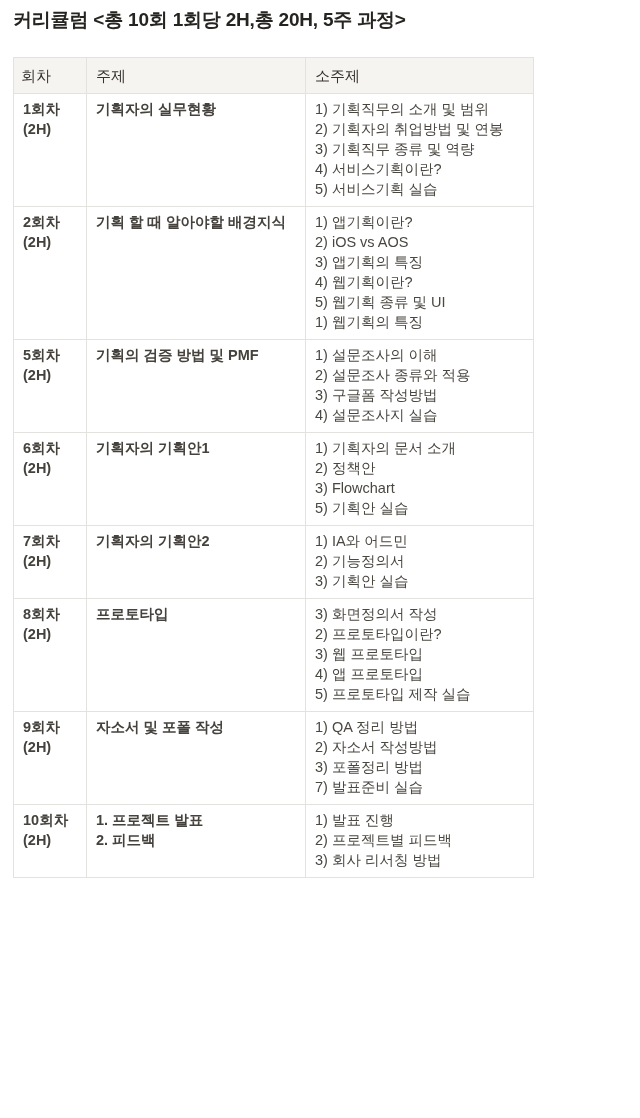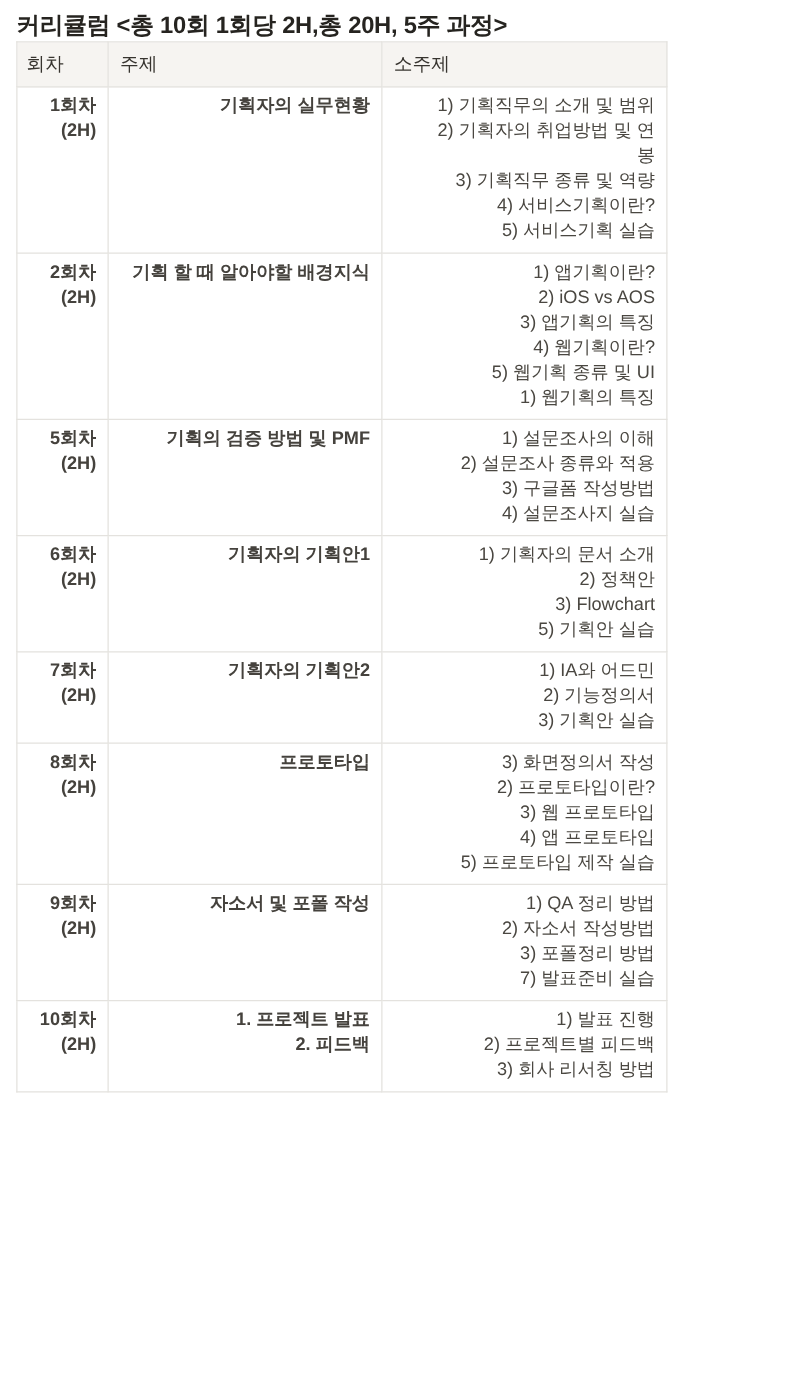--- a/index.html
+++ b/index.html
@@ -8,20 +8,21 @@
     background: #ffffff;
     font-family: "Liberation Sans", "DejaVu Sans", sans-serif;
     overflow: hidden;
   }
   .page { padding: 7px 0 0 13px; }
   .title {
     font-size: 19px;
     font-weight: 700;
     color: #262420;
     letter-spacing: -0.2px;
+    margin-bottom: 24px;
   }
   table.curriculum {
     border-collapse: collapse;
     width: 520px;
     table-layout: fixed;
     padding-left: 30px;
   }
   table.curriculum col.c1 { width: 73px; }
   table.curriculum col.c2 { width: 219px; }
   table.curriculum col.c3 { width: 228px; }
@@ -37,34 +38,33 @@
     color: #37342f;
     padding: 8px 9px 8px 9px;
     line-height: 19px;
   }
   table.curriculum th:first-child { padding-left: 7px; }
   table.curriculum td {
     padding: 5px 9px 7px 9px;
     line-height: 20px;
     font-size: 14.5px;
     color: #45423d;
-    text-align: right;
   }
   td.session-cell {
     font-weight: 700;
     font-size: 15px;
     color: #37342f;
     padding-left: 7px;
   }
   td.topic-cell {
     font-weight: 700;
     font-size: 15px;
     color: #37342f;
   }
-  td.subtopic-cell div { color: #4a4741; margin-left: 25px; }
+  td.subtopic-cell div { color: #4a4741; }
 </style>
 </head>
 <body>
 
 <div class="page">
   <h1 class="title">커리큘럼 &lt;총 10회 1회당 2H,총 20H, 5주 과정&gt;</h1>
 
   <table class="curriculum">
     <colgroup>
       <col class="c1">

